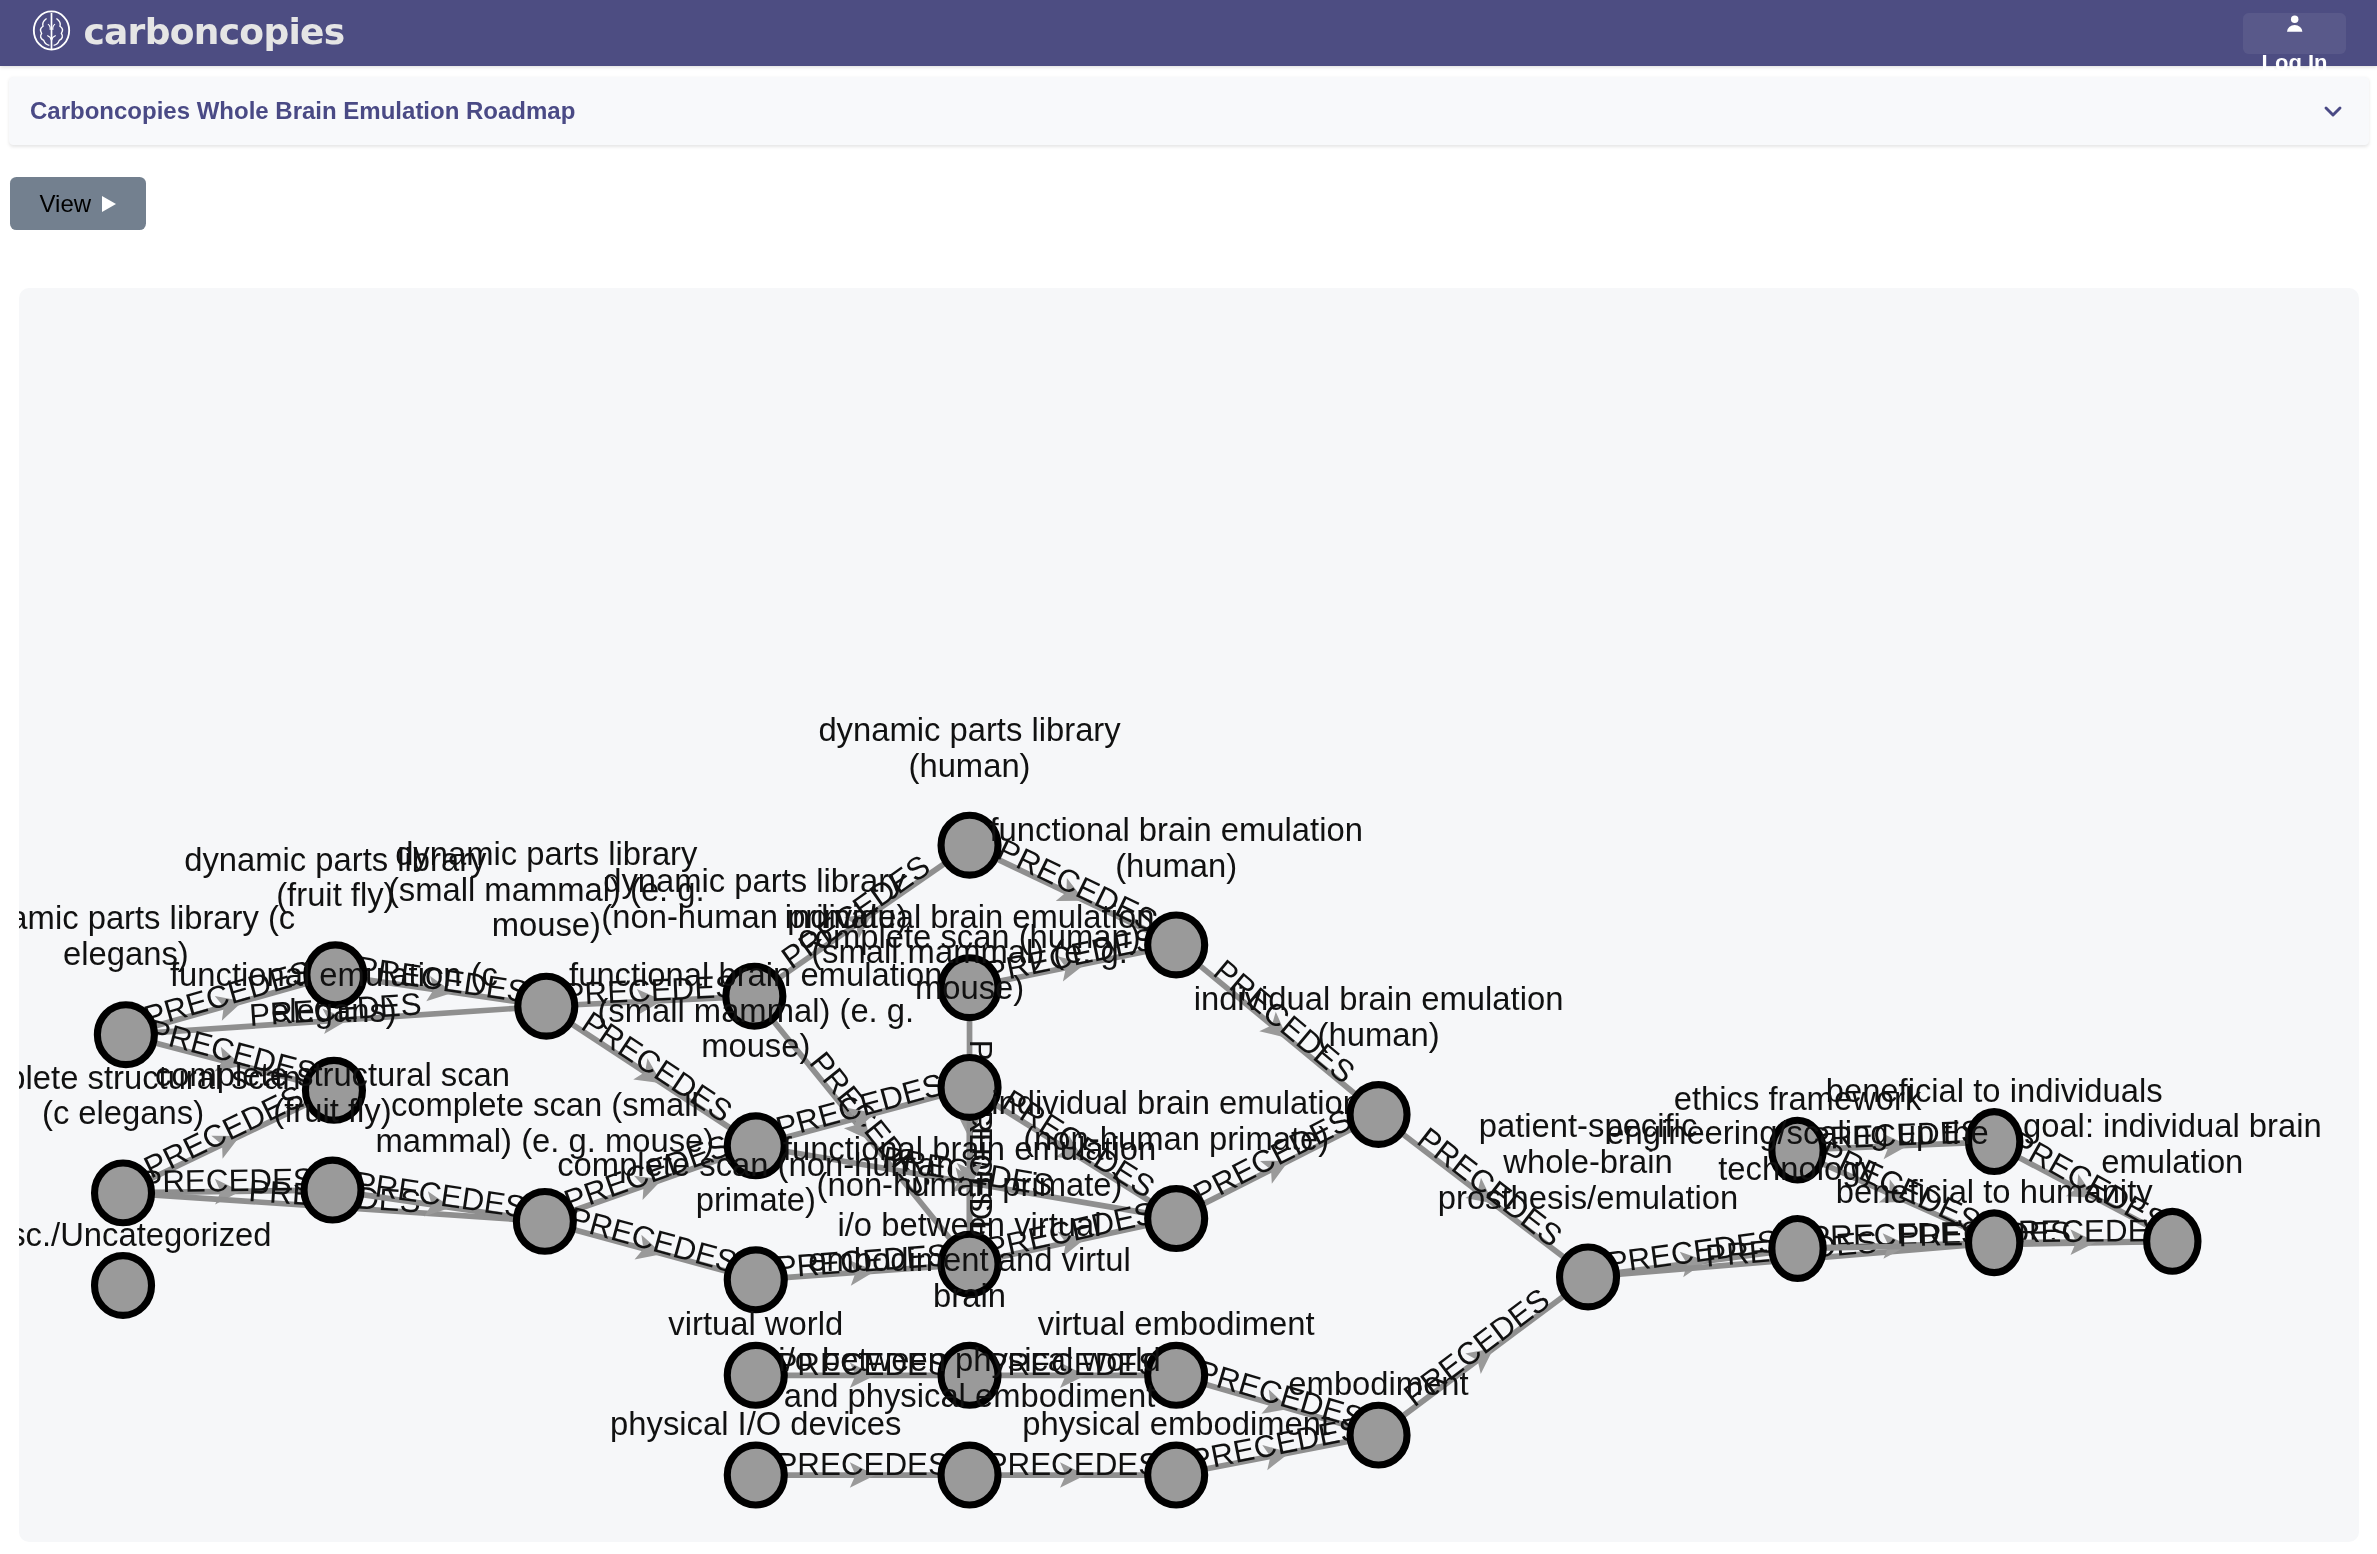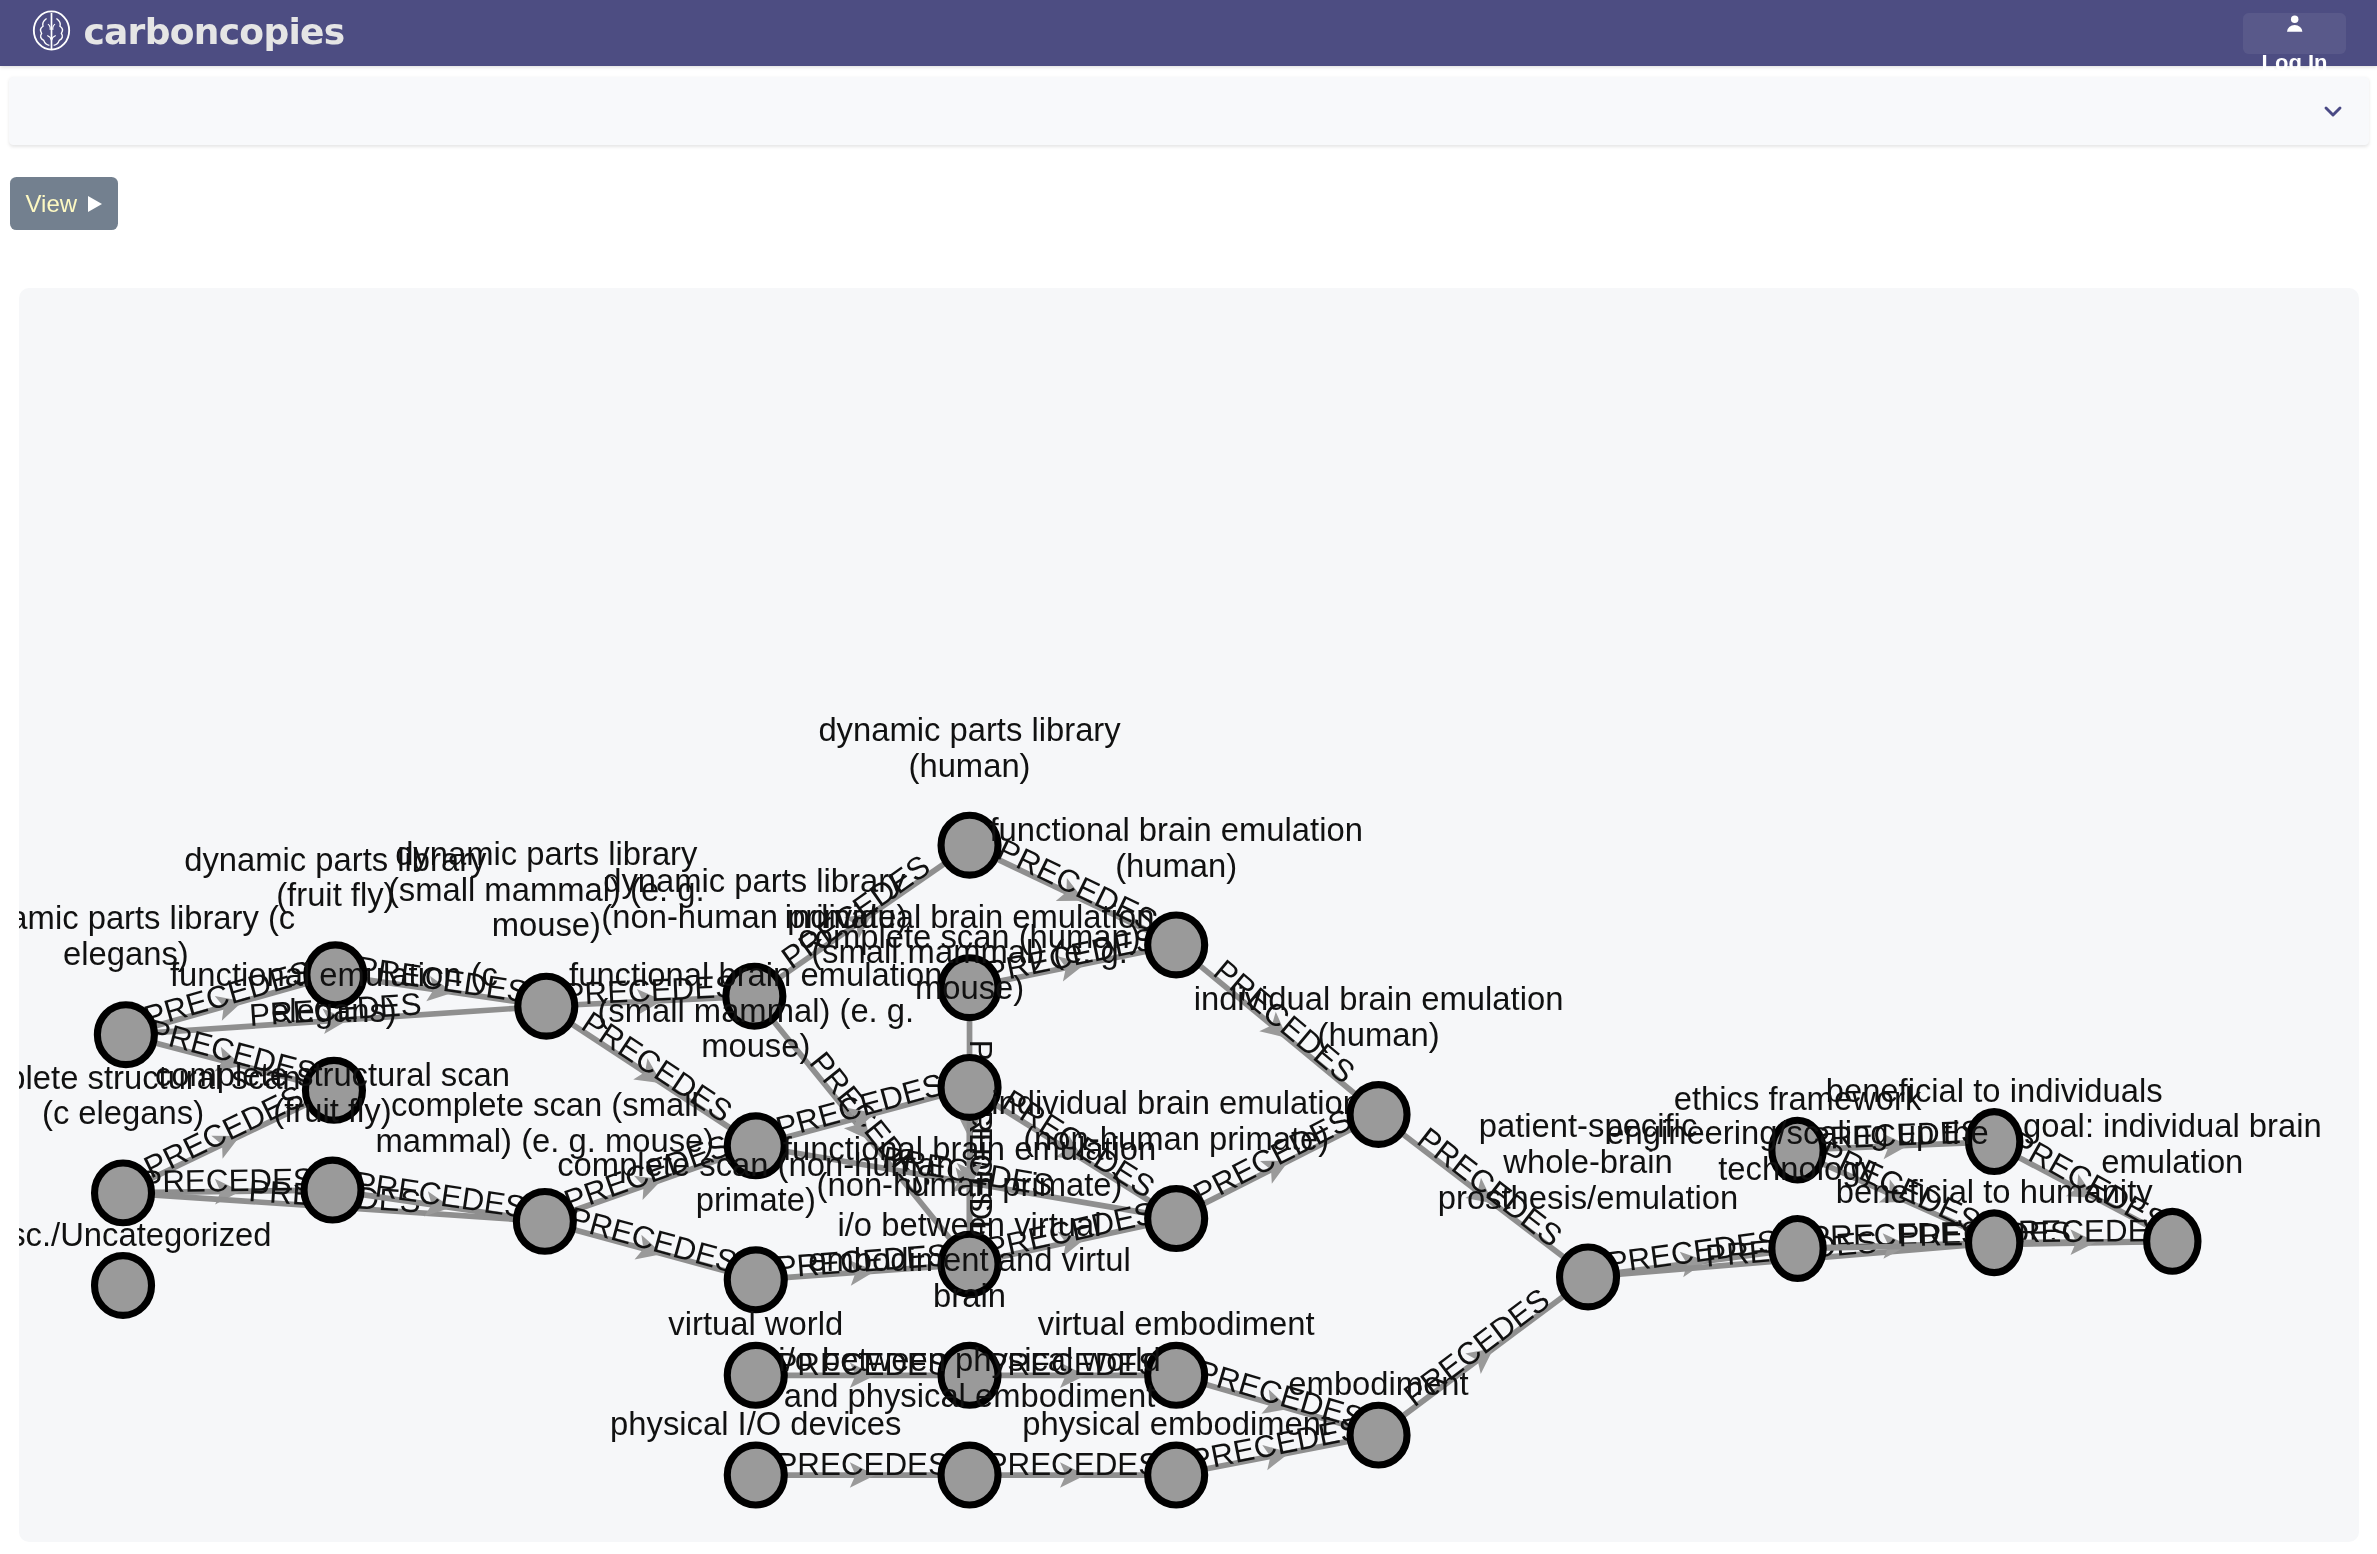--- a/index.html
+++ b/index.html
@@ -52,23 +52,23 @@
     white-space:nowrap;
   }
   #title-chevron{
     position:absolute;right:24px;top:50%;transform:translateY(-50%);
     width:24px;height:24px;cursor:pointer;
   }
 
   
   #view-btn{
     position:absolute;left:10px;top:177px;
-    width:108px;height:53px;
+    width:136px;height:53px;
     background:#73808f;border-radius:6.4px;border:none;
-    color:#fef9c3;font-size:24px;
+    color:#000000;font-size:24px;
     display:flex;align-items:center;justify-content:center;gap:11.4px;
     cursor:pointer;
   }
   #view-btn .tri{
     display:inline-block;width:0;height:0;
     border-left:14.3px solid #fff;
     border-top:8.6px solid transparent;
     border-bottom:8.6px solid transparent;
   }
 
@@ -121,20 +121,21 @@
       <svg width="21.4" height="21.4" viewBox="0 0 24 24">
         <circle cx="12" cy="7" r="4.2" fill="#fff"></circle>
         <path d="M3.4 21 a8.6 7.4 0 0 1 17.2 0 z" fill="#fff"></path>
       </svg>
     </span>
     <span>Log In</span>
   </div>
 </div>
 
 <div id="title-card">
+  <div id="page-title">Carboncopies Whole Brain Emulation Roadmap</div>
   <span id="title-chevron">
     <svg width="24" height="24" viewBox="0 0 24 24">
       <path d="M5 9 L12 16 L19 9" fill="none" stroke="#4a4a85" stroke-width="2.9" stroke-linecap="round" stroke-linejoin="round"></path>
     </svg>
   </span>
 </div>
 
 <button id="view-btn">
   <span>View</span>
   <span class="tri"></span>

